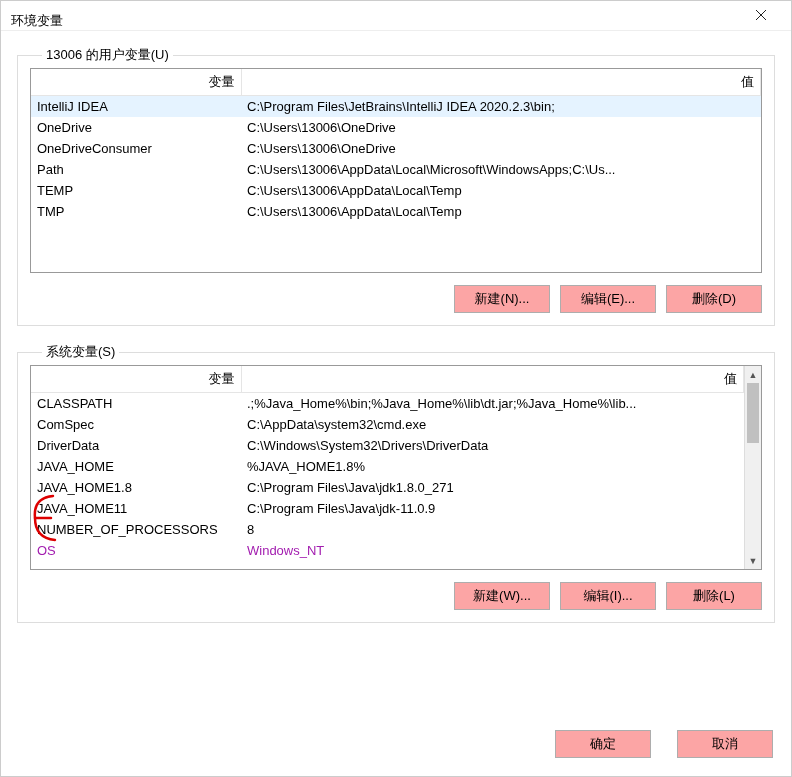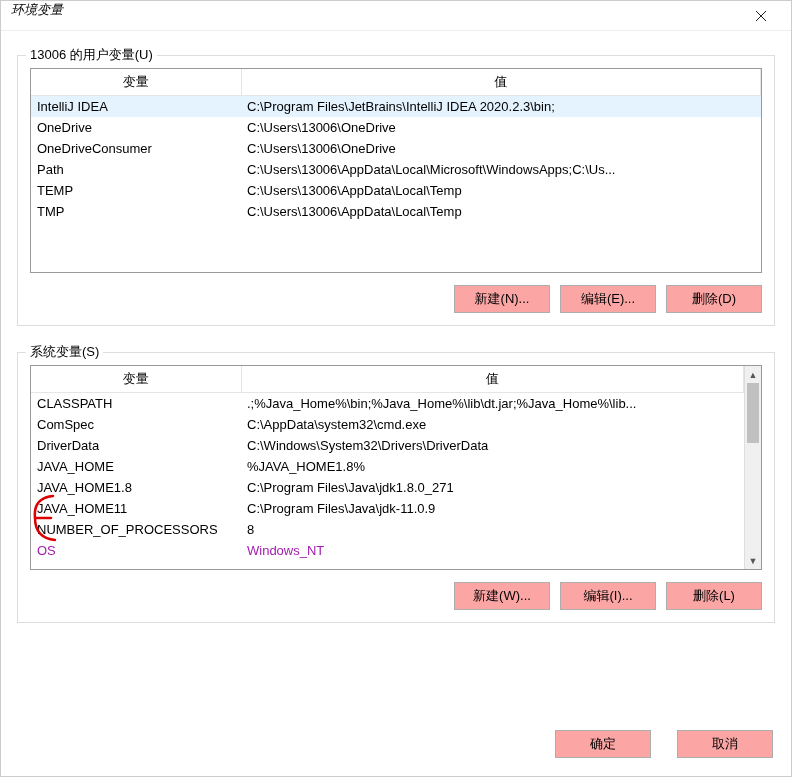--- a/index.html
+++ b/index.html
@@ -1,26 +1,26 @@
 <!DOCTYPE html>
 <html><head>
   <meta charset="utf-8">
   <style>
     * { box-sizing: border-box; margin: 0; padding: 0; }
     body { font-family: "Microsoft YaHei", "Segoe UI", sans-serif; font-size: 13px; background: #fff; color: #000; }
     .window { width: 792px; height: 777px; border: 1px solid #ccc; display: flex; flex-direction: column; position: relative; }
-    .titlebar { display: flex; align-items: flex-start; height: 30px; padding: 0 10px; background: #fff; border-bottom: 1px solid #eee; font-style: italic; }
+    .titlebar { display: flex; align-items: flex-end; height: 30px; padding: 0 10px; background: #fff; border-bottom: 1px solid #eee; }
     .titlebar .title-text { flex: 1; font-size: 13px; }
     .titlebar .close { width: 40px; height: 30px; display: flex; align-items: center; justify-content: center; cursor: pointer; font-size: 14px; color: #222; }
     .content { flex: 1; padding: 10px 16px 0 16px; display: flex; flex-direction: column; gap: 12px; position: relative; }
     .groupbox { border: 1px solid #ddd; padding: 12px; position: relative; margin-top: 14px; }
-    .groupbox-title { position: absolute; top: -10px; left: 8px; background: #fff; padding: 0 4px; font-size: 13px; }
+    .groupbox-title { position: absolute; top: -10px; left: 24px; background: #fff; padding: 0 4px; font-size: 13px; }
     .table-wrap { border: 1px solid #999; background: #fff; overflow: hidden; position: relative; }
     .table { width: 100%; border-collapse: collapse; table-layout: fixed; }
-    .table th { text-align: center; font-weight: normal; padding: 4px 6px; border-bottom: 1px solid #e5e5e5; border-right: 1px solid #e5e5e5; background: #fff; font-size: 13px; }
+    .table th { text-align: right; font-weight: normal; padding: 4px 6px; border-bottom: 1px solid #e5e5e5; border-right: 1px solid #e5e5e5; background: #fff; font-size: 13px; }
     .table td { padding: 3px 6px; font-size: 13px; white-space: nowrap; overflow: hidden; text-overflow: ellipsis; margin-left: 40px; }
     .table tr.selected { background: #e5f3ff; }
     .table-wrap.user-vars { height: 205px; }
     .table-wrap.sys-vars { height: 205px; display: flex; }
     .sys-scroll { width: 17px; background: #f0f0f0; border-left: 1px solid #ddd; display: flex; flex-direction: column; }
     .sys-scroll .arrow { height: 17px; display: flex; align-items: center; justify-content: center; font-size: 9px; color: #555; cursor: pointer; }
     .sys-scroll .track { flex: 1; position: relative; }
     .sys-scroll .thumb { position: absolute; top: 0; left: 2px; right: 2px; height: 60px; background: #c0c0c0; border-radius: 0; cursor: pointer; }
     .sys-body { flex: 1; overflow: hidden; }
     .btn-row { display: flex; justify-content: flex-end; gap: 10px; margin-top: 12px; }

